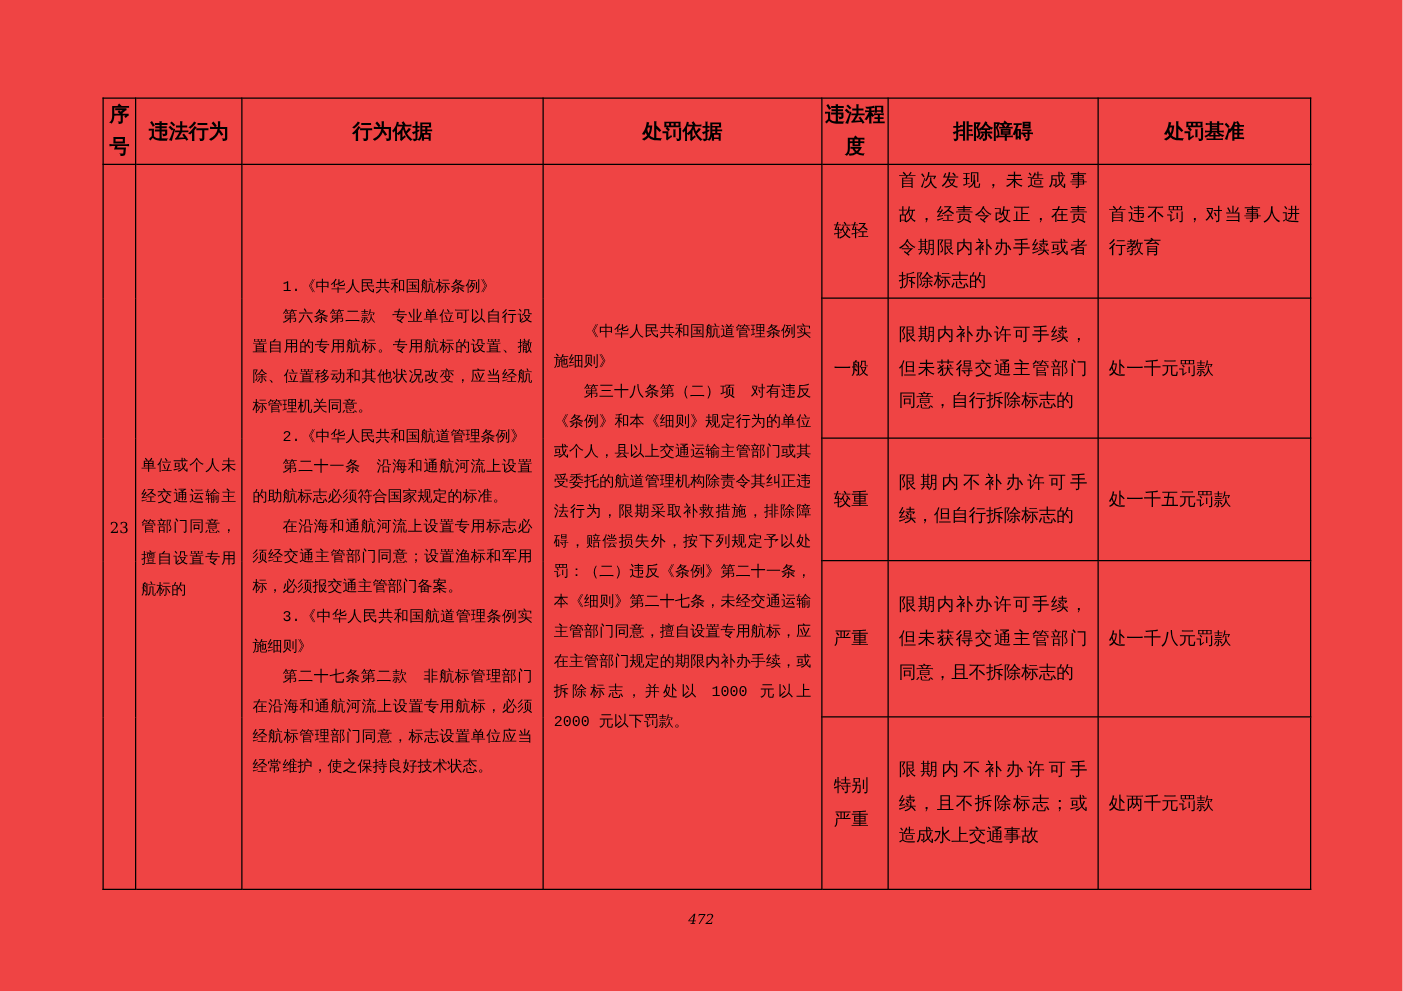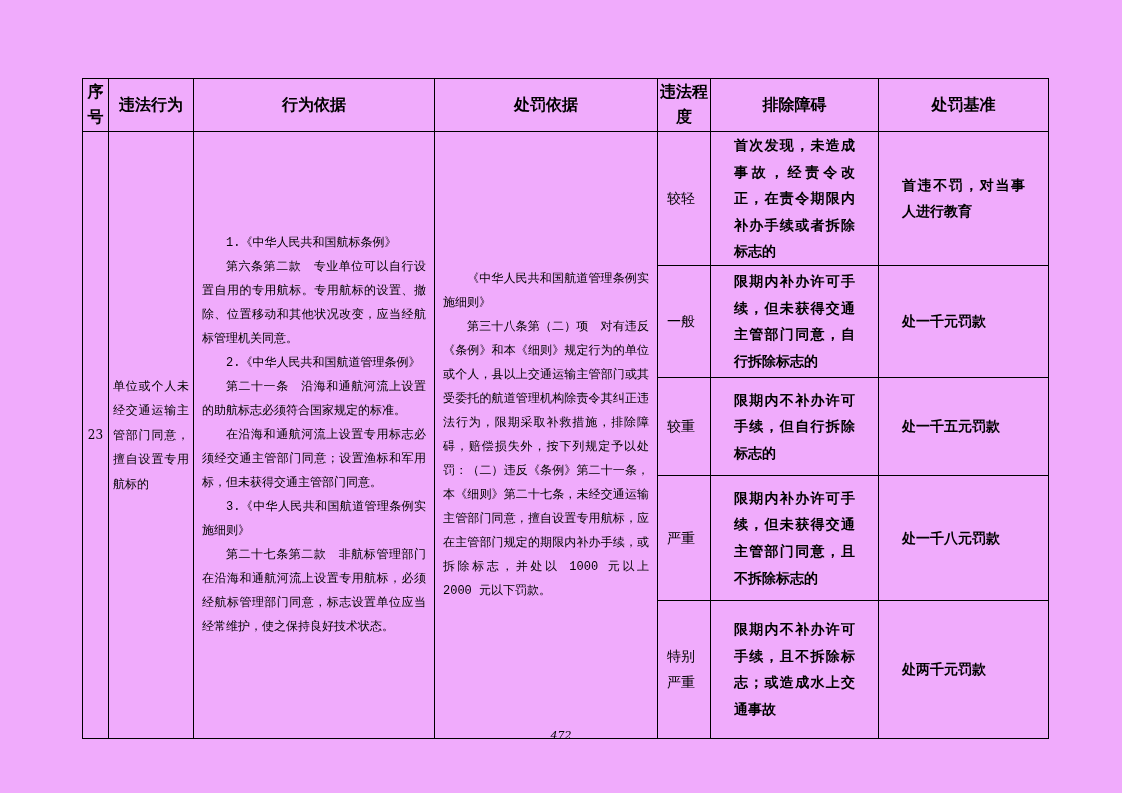--- a/index.html
+++ b/index.html
@@ -1,19 +1,19 @@
 <!DOCTYPE html>
 <html><head>
 <meta charset="utf-8">
 <style>
   html,body { margin:0; padding:0; background:#ffffff; }
   .page {
     position:relative;
     width:1122px; height:793px;
-    background:#f0abfc;
+    background:#ef4444;
     color:#000;
     font-family:"DejaVu Serif","Liberation Serif",serif;
     overflow:hidden;
   }
   table.ptable {
     position:absolute; left:82px; top:78px;
     width:966px;
     border-collapse:collapse;
     table-layout:fixed;
   }
@@ -37,24 +37,23 @@
   td.basis { font-size:12px; padding:0 8px;font-family:Liberation Mono, monospace; }
   td.basis p {
     margin:0; text-indent:2em;
     text-align:justify; line-height:2.0;
   }
   td.degree {
     font-size:14px; text-align:left;
     padding:0 9px; line-height:1.9;
   }
   td.circ, td.std {
-    font-size:14px; padding:0 23px;
+    font-size:14px; padding:0 8px;
     text-align:justify; text-align-last:left;
     line-height:1.9;
-    font-weight:bold;
   }
   .page-number {
     position:absolute; left:0; right:0; top:729px;
     text-align:center; font-size:11px;font-style:italic;
   }
 </style>
 </head>
 <body>
 
 <div class="page">
@@ -82,21 +81,21 @@
     </tr>
 
     <tr style="height:99px">
       <td rowspan="5" class="serial">23</td>
       <td rowspan="5" class="violation">单位或个人未经交通运输主管部门同意，擅自设置专用航标的</td>
       <td rowspan="5" class="basis">
         <p>1.《中华人民共和国航标条例》</p>
         <p>第六条第二款　专业单位可以自行设置自用的专用航标。专用航标的设置、撤除、位置移动和其他状况改变，应当经航标管理机关同意。</p>
         <p>2.《中华人民共和国航道管理条例》</p>
         <p>第二十一条　沿海和通航河流上设置的助航标志必须符合国家规定的标准。</p>
-        <p>在沿海和通航河流上设置专用标志必须经交通主管部门同意；设置渔标和军用标，但未获得交通主管部门同意。</p>
+        <p>在沿海和通航河流上设置专用标志必须经交通主管部门同意；设置渔标和军用标，必须报交通主管部门备案。</p>
         <p>3.《中华人民共和国航道管理条例实施细则》</p>
         <p>第二十七条第二款　非航标管理部门在沿海和通航河流上设置专用航标，必须经航标管理部门同意，标志设置单位应当经常维护，使之保持良好技术状态。</p>
       </td>
       <td rowspan="5" class="basis">
         <p>《中华人民共和国航道管理条例实施细则》</p>
         <p>第三十八条第（二）项　对有违反《条例》和本《细则》规定行为的单位或个人，县以上交通运输主管部门或其受委托的航道管理机构除责令其纠正违法行为，限期采取补救措施，排除障碍，赔偿损失外，按下列规定予以处罚：（二）违反《条例》第二十一条，本《细则》第二十七条，未经交通运输主管部门同意，擅自设置专用航标，应在主管部门规定的期限内补办手续，或拆除标志，并处以 1000 元以上 2000 元以下罚款。</p>
       </td>
       <td class="degree">较轻</td>
       <td class="circ">首次发现，未造成事故，经责令改正，在责令期限内补办手续或者拆除标志的</td>
       <td class="std">首违不罚，对当事人进行教育</td>

